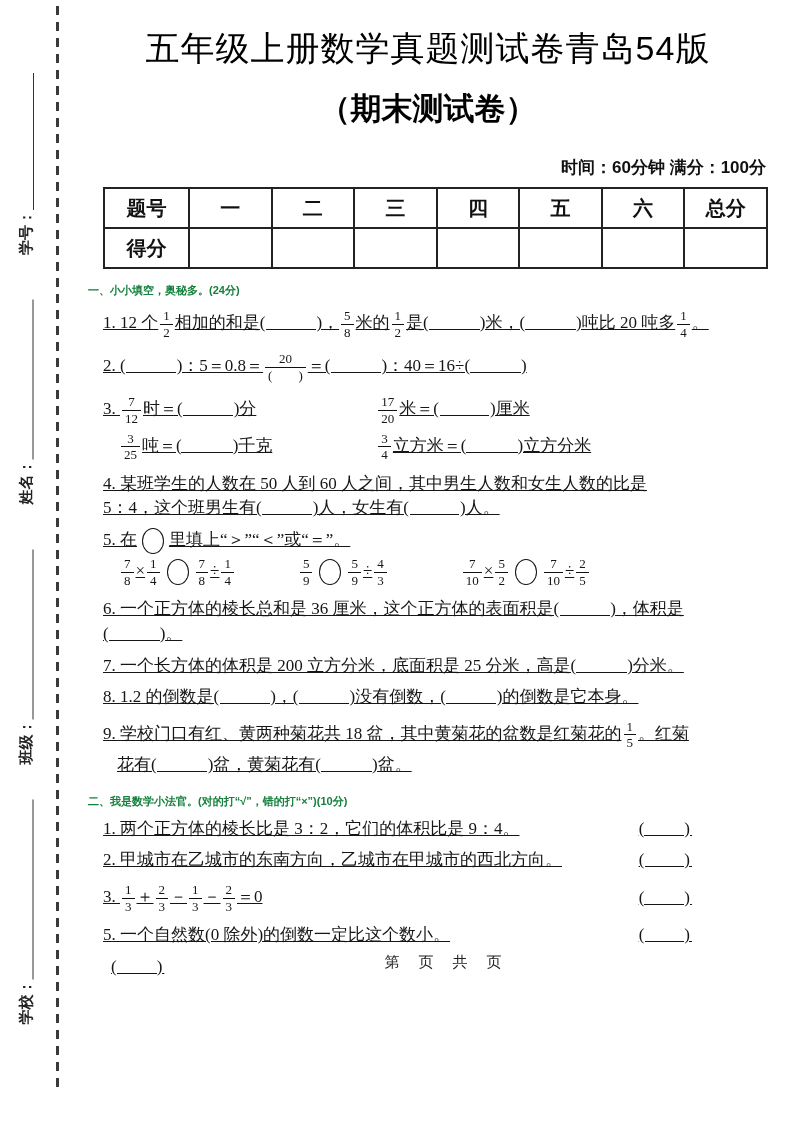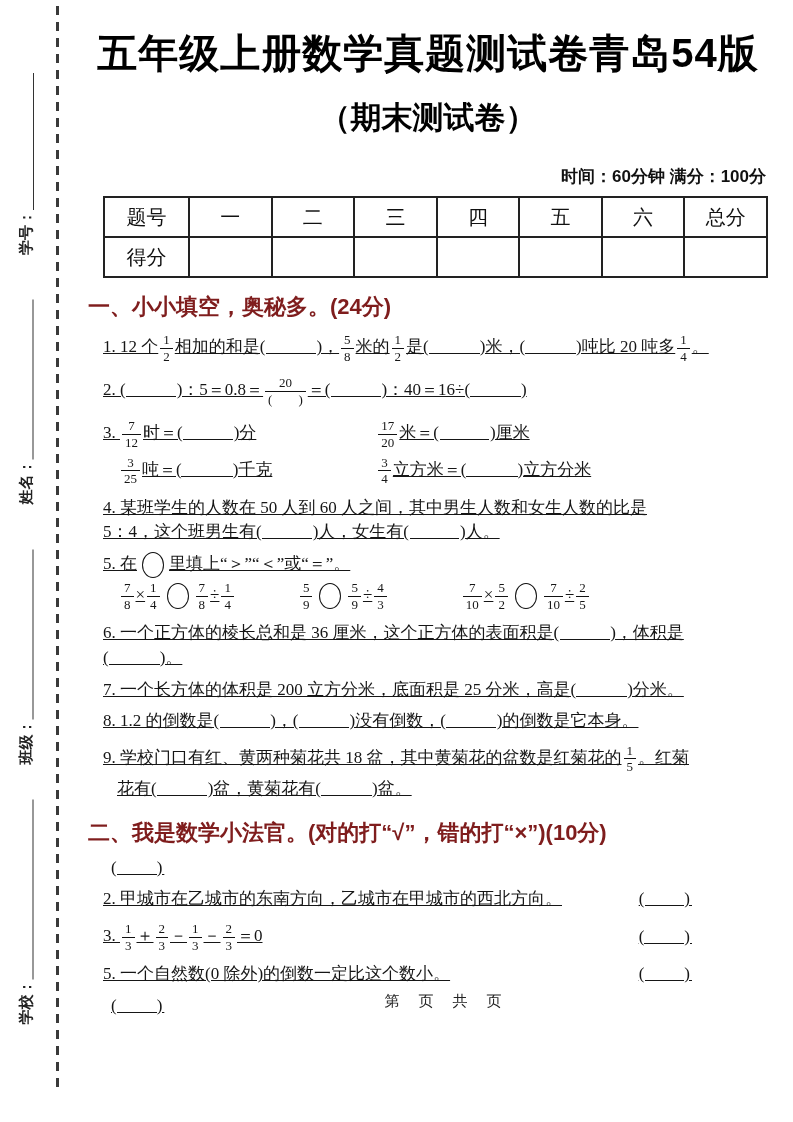--- a/index.html
+++ b/index.html
@@ -21,42 +21,42 @@
   }
   .sidebar-field .field-label { white-space:nowrap; line-height:24px; }
   .sidebar-field .field-line { flex:1; border-bottom:1.6px solid #333; margin-bottom:4px; }
   .field-1 { width:182px; left:-66px;  top:151px; }
   .field-2 { width:205px; left:-78px;  top:389px; }
   .field-3 { width:215px; left:-83px;  top:644px; }
   .field-4 { width:225px; left:-88px;  top:899px; }
   
   .content { position:absolute; left:88px; top:26px; width:680px; }
   .title {
-    margin:0; text-align:center; font-size:40px; font-weight:bold; letter-spacing:1px;
+    margin:0; text-align:center; font-size:34px; font-weight:normal; letter-spacing:1px;
     font-family:"Liberation Sans","DejaVu Sans",sans-serif; color:#000;
   }
   .subtitle {
     margin:16px 0 0; text-align:center; font-size:31px; font-weight:bold;
     font-family:"Liberation Sans","DejaVu Sans",sans-serif; color:#000;
   }
   .meta {
     margin-top:26px; text-align:right; padding-right:2px;
     font-family:"Liberation Sans","DejaVu Sans",sans-serif;
     font-size:17px; font-weight:600; color:#111;
   }
   .score-table {
     border-collapse:collapse; table-layout:fixed; width:665px; margin:8px 0 0 15px;
   }
   .score-table td {
     border:2px solid #222; height:36px; text-align:center; vertical-align:middle;
-    font-size:20px; font-weight:normal; font-family:"Liberation Serif","DejaVu Serif",serif;
+    font-size:20px; font-weight:bold; font-family:"Liberation Serif","DejaVu Serif",serif;
   }
   
   .section-heading {
-    margin:14px 0 8px; font-size:22px; font-weight:bold; color:#7f1d1d;
+    margin:14px 0 8px; font-size:11px; font-weight:bold; color:#15803d;
     font-family:"Liberation Sans","DejaVu Sans",sans-serif;
   }
   .section-2 .section-heading { margin-top:16px; }
   .question { margin:0 0 7px 15px; font-size:17px; line-height:1.45; color:#161616;text-decoration:underline; }
   .q-rich { margin:0; }
   .with-blank { display:flex; justify-content:space-between; align-items:center; padding-right:76px; }
   .with-blank .q-rich { flex:1; }
   .answer-blank { white-space:nowrap; margin-left:8px; letter-spacing:2px; }
   .frac {
     display:inline-block; vertical-align:middle; text-align:center;
@@ -188,20 +188,21 @@
     <p class="q-rich">9. 学校门口有红、黄两种菊花共 18 盆，其中黄菊花的盆数是红菊花的<span class="frac"><span class="num">1</span><span class="den">5</span></span>。红菊<br><span class="gap" style="width: 14px;"></span>花有(　　　)盆，黄菊花有(　　　)盆。</p>
 
   </div>
 </div>
   </section>
 
   <section class="section section-2">
     <h3 class="section-heading">二、我是数学小法官。(对的打“√”，错的打“×”)(10分)</h3>
     <div class="questions">
   <div class="question with-blank">
+    <p class="q-rich">1. 两个正方体的棱长比是 3：2，它们的体积比是 9：4。</p>
     <span class="answer-blank">(　　)</span>
   </div>
 
   <div class="question with-blank">
     <p class="q-rich">2. 甲城市在乙城市的东南方向，乙城市在甲城市的西北方向。</p>
     <span class="answer-blank">(　　)</span>
   </div>
 
   <div class="question with-blank">
     <p class="q-rich">3. <span class="frac"><span class="num">1</span><span class="den">3</span></span>＋<span class="frac"><span class="num">2</span><span class="den">3</span></span>－<span class="frac"><span class="num">1</span><span class="den">3</span></span>－<span class="frac"><span class="num">2</span><span class="den">3</span></span>＝0</p>

